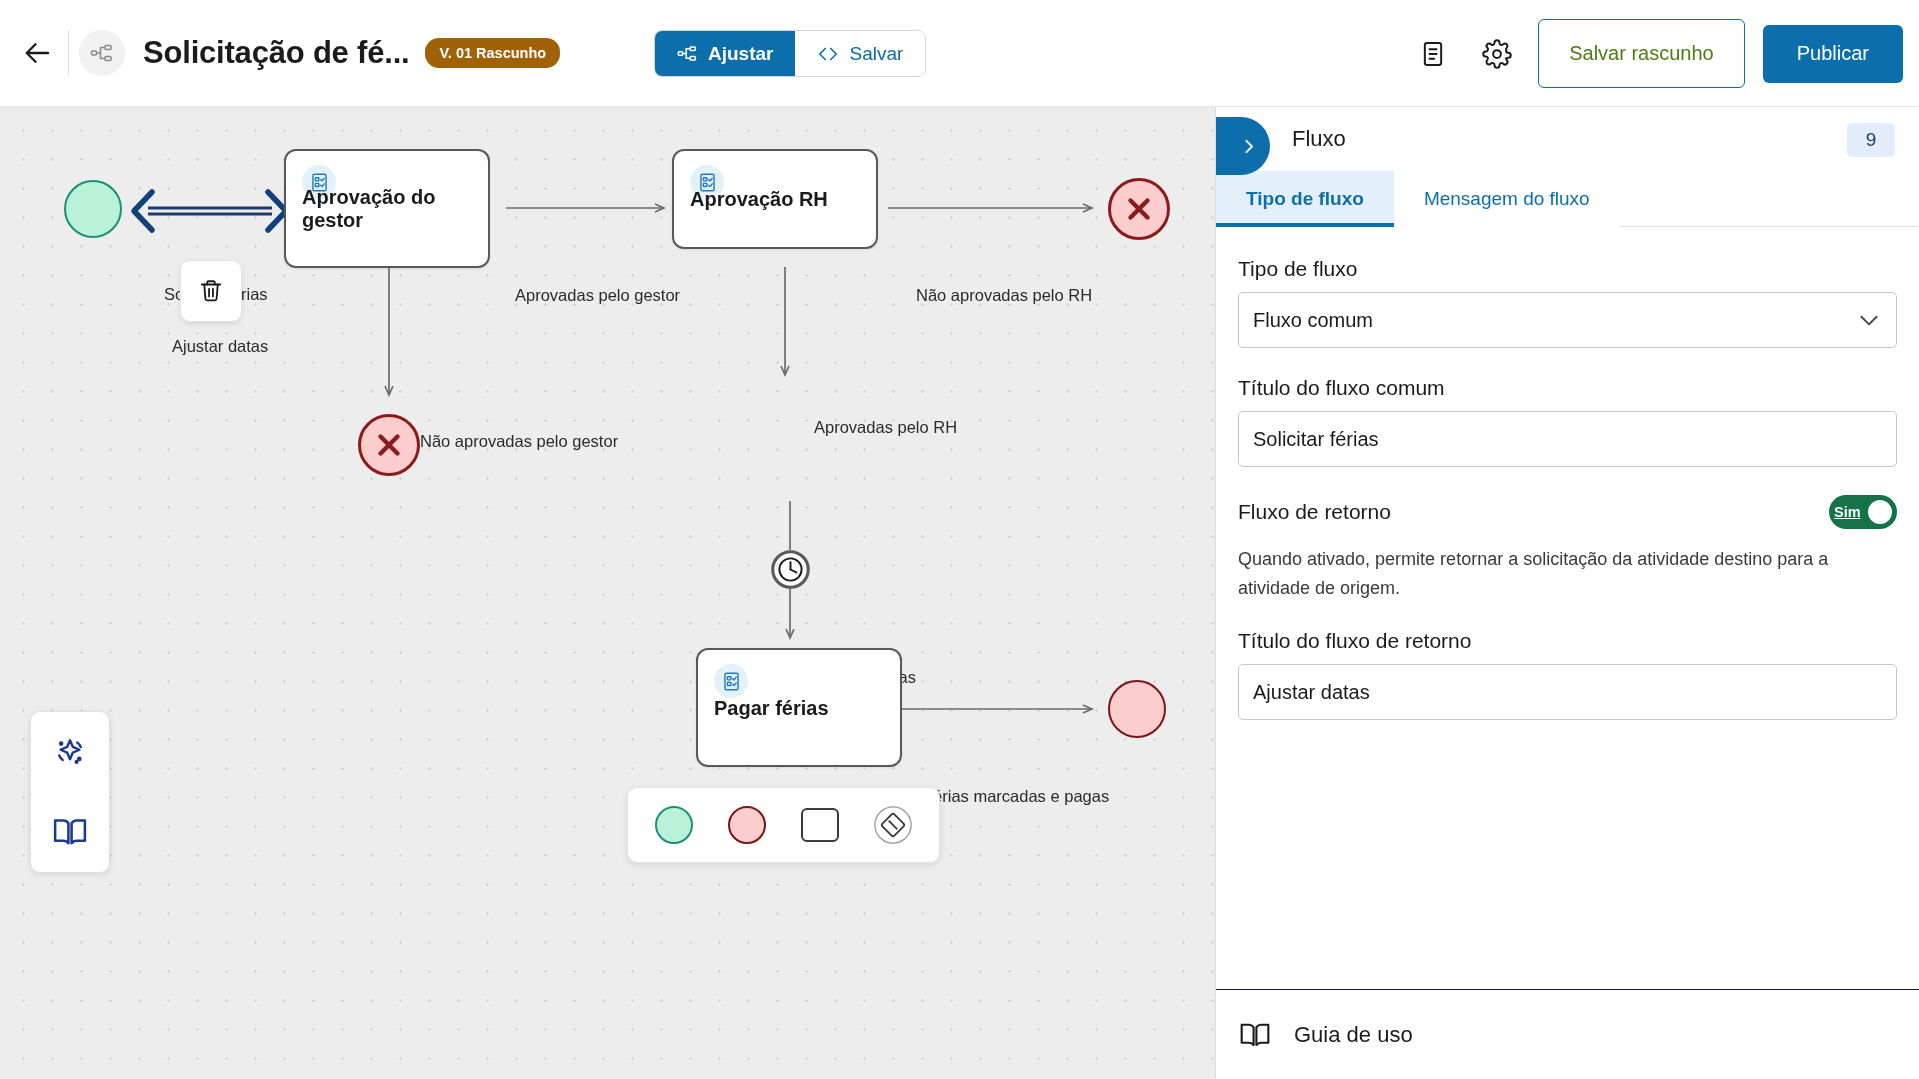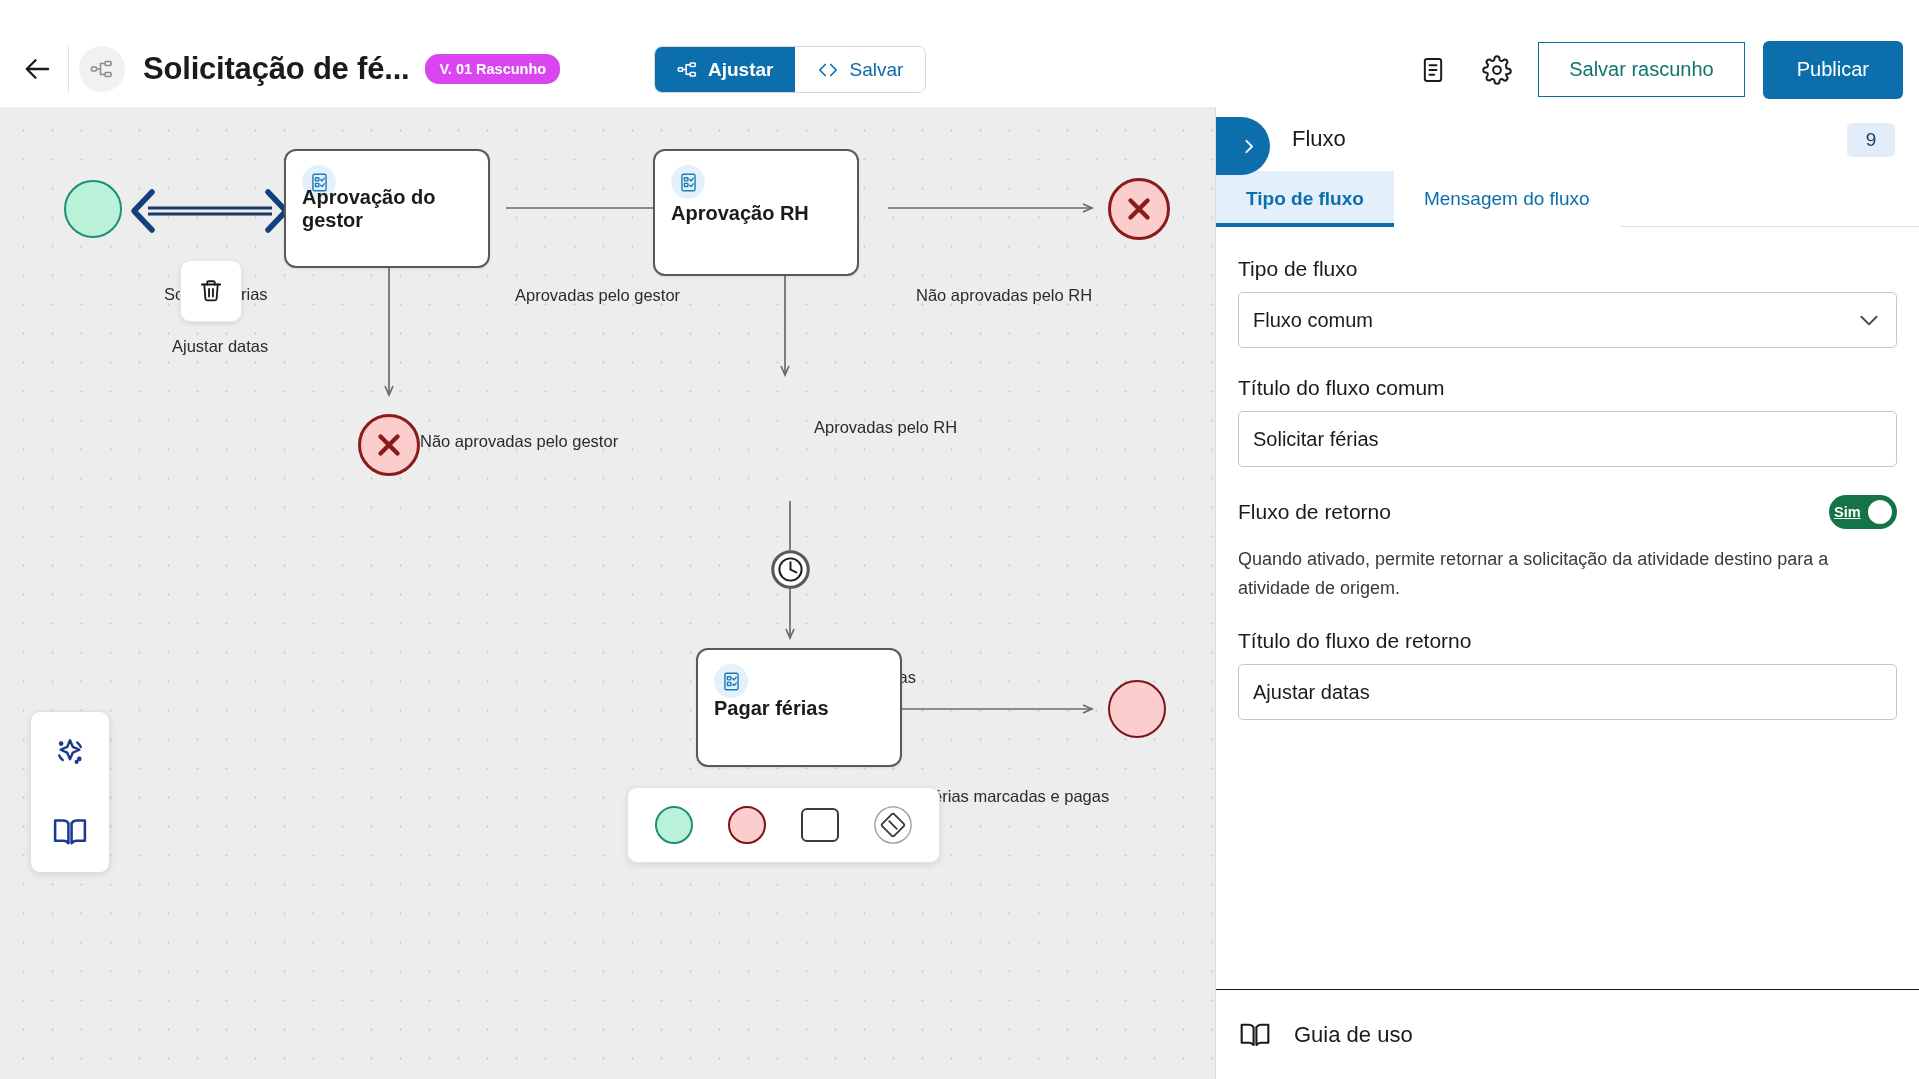--- a/index.html
+++ b/index.html
@@ -5,21 +5,21 @@
   * { box-sizing: border-box; margin: 0; padding: 0; }
   html, body {
     width: 1919px; height: 1079px;
     font-family: "Liberation Sans", sans-serif;
     background: #ffffff; overflow: hidden;
   }
   #app { position: relative; width: 1919px; height: 1079px; }
 
   
   .topbar {
-    position: absolute; top: 16px; left: 0;
+    position: absolute; top: 0; left: 0;
     width: 1919px; height: 107px;
     background: #ffffff;
     border-bottom: 1px solid #e3e3e3;
     display: flex; align-items: center;
   }
   .back-btn {
     margin-left: 12px; width: 52px; height: 52px;
     display: flex; align-items: center; justify-content: center;
     cursor: pointer; background: none; border: none;
   }
@@ -27,21 +27,21 @@
   .doc-avatar {
     width: 46px; height: 46px; border-radius: 50%;
     background: #f1f1f1; display: flex; align-items: center;
     justify-content: center; flex: none;
   }
   .doc-title {
     font-size: 31px; font-weight: 700; color: #1b1b1b;
     margin-left: 18px; white-space: nowrap; letter-spacing: -0.2px;
   }
   .badge-version {
-    margin-left: 16px; background: #d946ef; color: #ffffff;
+    margin-left: 16px; background: #a16207; color: #ffffff;
     font-size: 14.5px; font-weight: 700; border-radius: 14px;
     padding: 7px 14px; white-space: nowrap;
   }
 
   
   .seg {
     position: absolute; left: 654px; top: 30px;
     display: flex; height: 47px;
     border-radius: 8px; overflow: hidden;
     border: 1px solid #d6d6d6; background: #ffffff;
@@ -56,22 +56,22 @@
   .topbar-right {
     position: absolute; right: 16px; top: 0; height: 107px;
     display: flex; align-items: center; gap: 18px;
   }
   .icon-btn {
     width: 46px; height: 46px; background: none; border: none;
     display: flex; align-items: center; justify-content: center;
     cursor: pointer;
   }
   .btn-outline {
-    height: 55px; border: 1.5px solid #0c6fab; border-radius: 0;
-    background: #ffffff; color: #0f766e; font-size: 20px;
+    height: 69px; border: 1.5px solid #0c6fab; border-radius: 6px;
+    background: #ffffff; color: #4d7c0f; font-size: 20px;
     padding: 0 30px; cursor: pointer;
     font-family: "Liberation Sans", sans-serif;
   }
   .btn-primary {
     height: 58px; border: none; border-radius: 6px;
     background: #0c6fab; color: #ffffff; font-size: 20px;
     padding: 0 34px; cursor: pointer; font-weight: 500;
     font-family: "Liberation Sans", sans-serif;
   }
 
@@ -352,21 +352,21 @@
           <rect x="4.5" y="2.5" width="15" height="19" rx="1.8"></rect>
           <rect x="7.3" y="6.5" width="4" height="3.6" rx="0.6"></rect>
           <rect x="7.3" y="13" width="4" height="3.6" rx="0.6"></rect>
           <polyline points="13.4,8.6 15,10.2 17.4,7"></polyline>
           <polyline points="13.4,15.1 15,16.7 17.4,13.5"></polyline>
         </svg>
       </div>
       <div class="act-label">Aprovação do gestor</div>
     </div>
 
-    <div class="node activity" style="left:653px; top:42px; width:206px; height:127px;">
+    <div class="node activity" style="left:672px; top:42px; width:206px; height:100px;">
       <div class="act-icon">
         <svg width="21" height="21" viewBox="0 0 24 24" fill="none" stroke="#1f7ab8" stroke-width="1.6" stroke-linecap="round" stroke-linejoin="round">
           <rect x="4.5" y="2.5" width="15" height="19" rx="1.8"></rect>
           <rect x="7.3" y="6.5" width="4" height="3.6" rx="0.6"></rect>
           <rect x="7.3" y="13" width="4" height="3.6" rx="0.6"></rect>
           <polyline points="13.4,8.6 15,10.2 17.4,7"></polyline>
           <polyline points="13.4,15.1 15,16.7 17.4,13.5"></polyline>
         </svg>
       </div>
       <div class="act-label">Aprovação RH</div>

